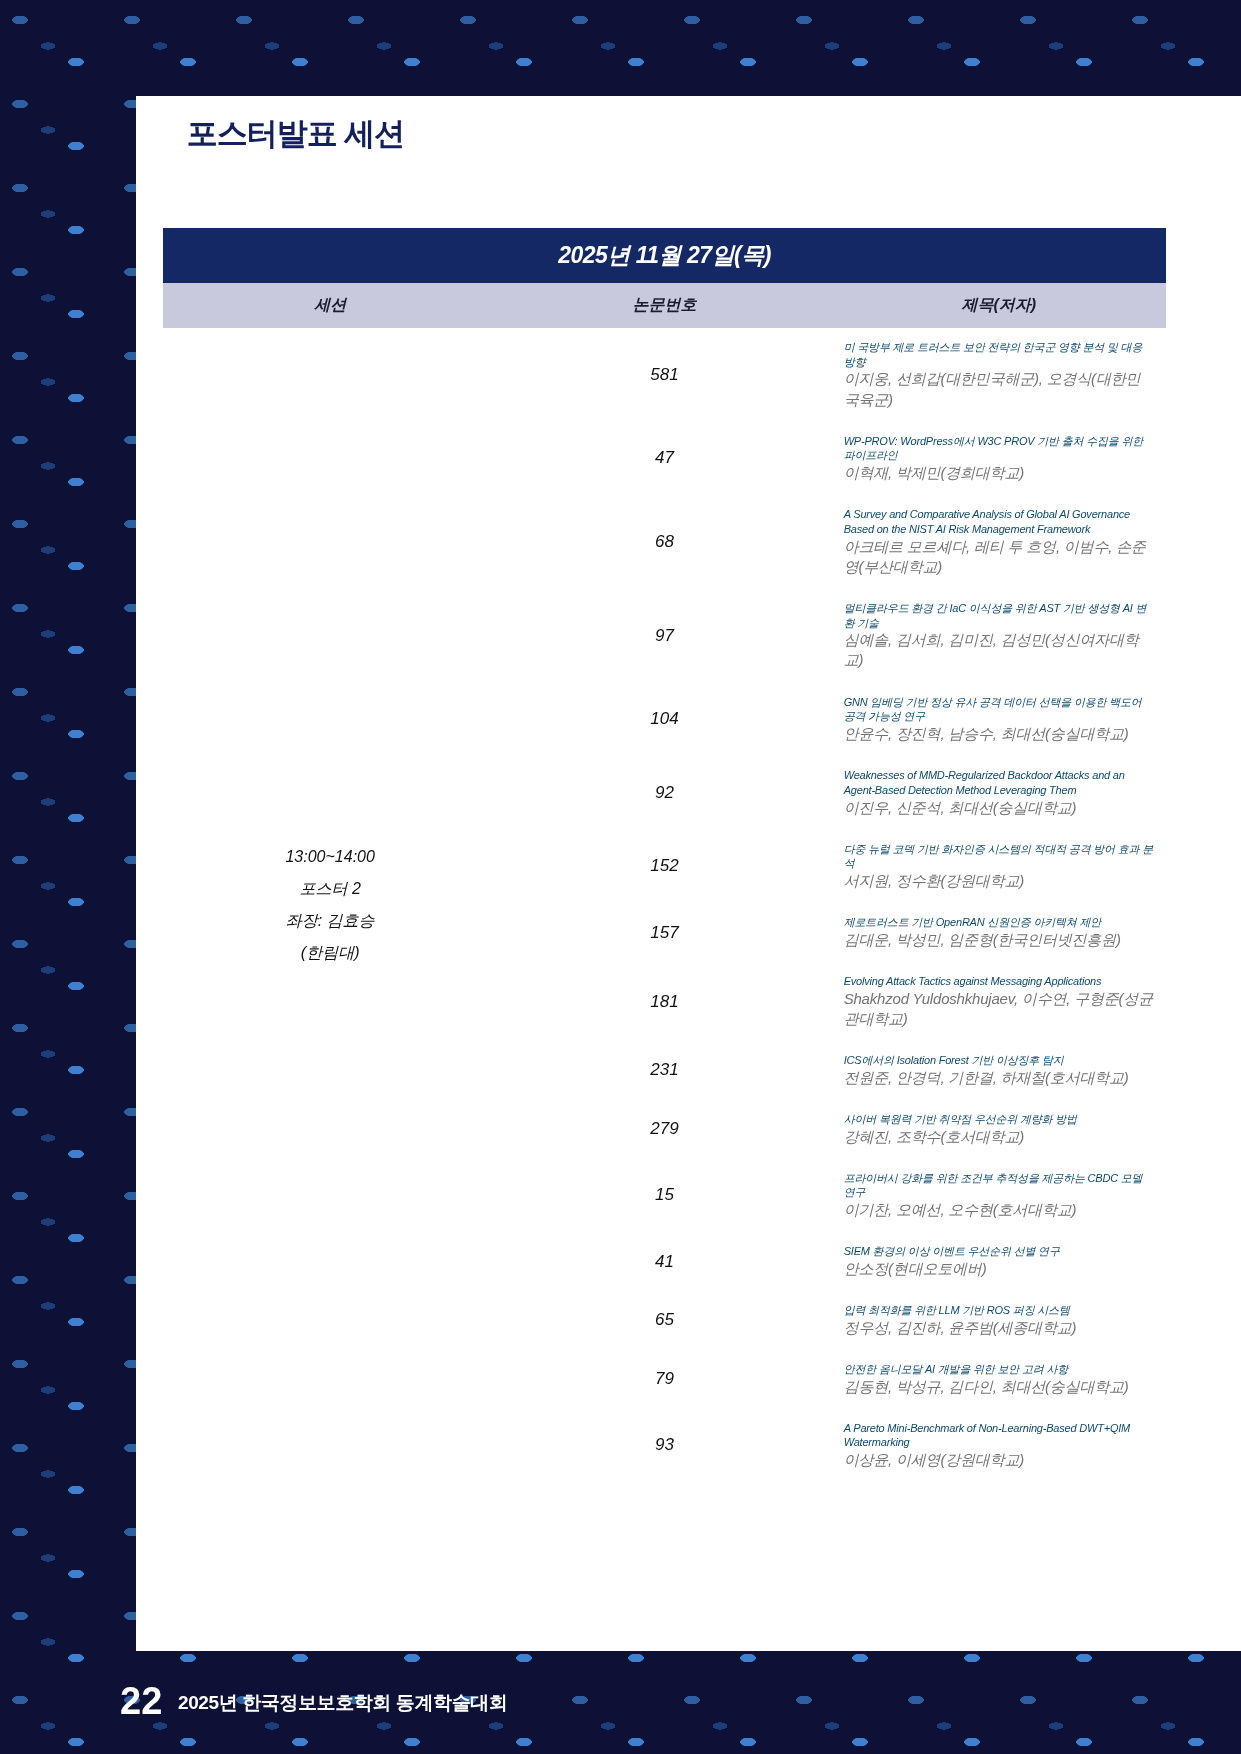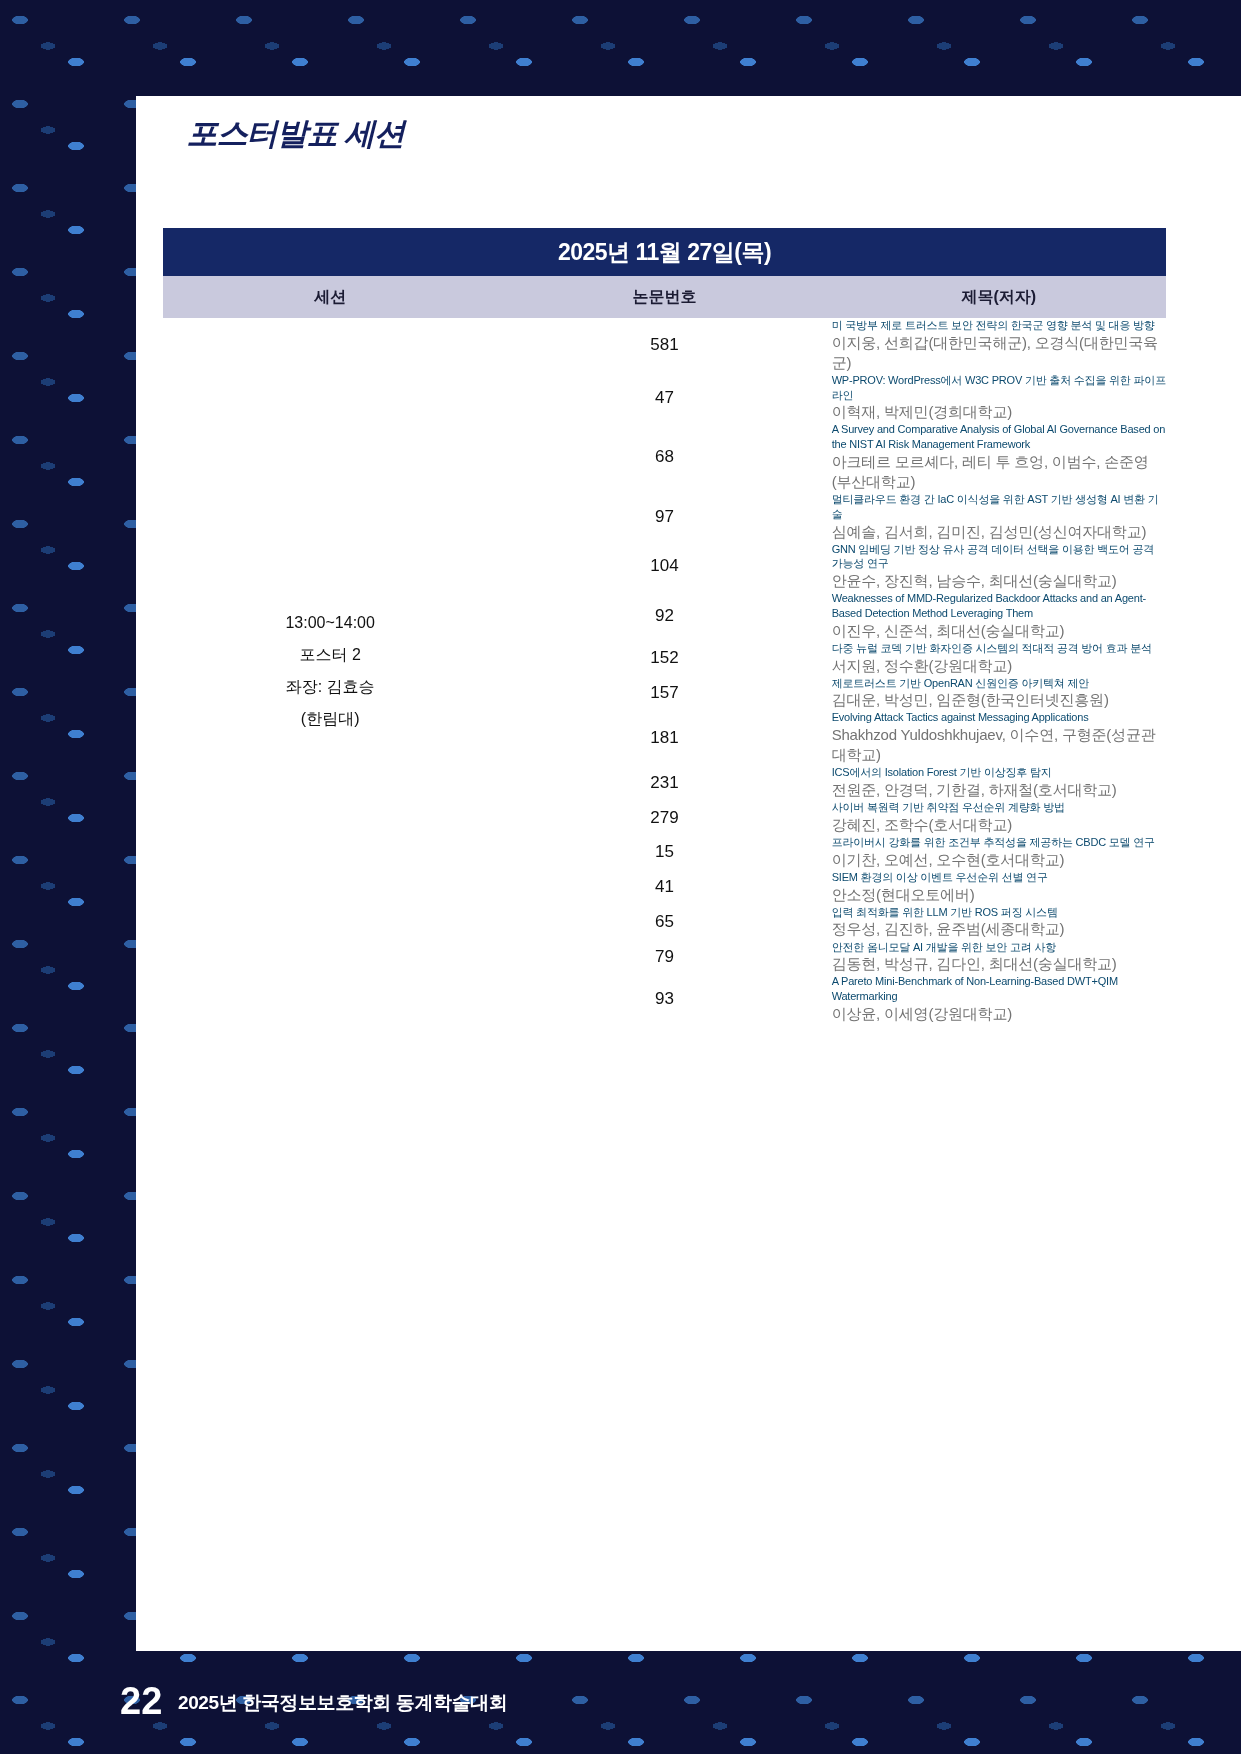--- a/index.html
+++ b/index.html
@@ -55,21 +55,20 @@
     background: #ffffff;
     display: flex;
     align-items: center;
     justify-content: center;
   }
   #session-tab-label {
     font-size: 31px;
     font-weight: bold;
     color: #14205e;
     letter-spacing: -1px;
-    font-style: italic;
   }
   #event-title {
     position: absolute;
     left: 330px; top: 4px;
     font-size: 42px;
     font-weight: bold;
     color: #ffffff;
     letter-spacing: -1px;
   }
 
@@ -77,21 +76,22 @@
   #program-table {
     position: absolute;
     left: 163px;
     top: 228px;
     width: 1003px;
     border-collapse: collapse;
     table-layout: fixed;
   }
   #program-table td, #program-table th {
     border: 0;
-    padding: 0;
+    padding: 12px;
+    font-style: italic;
   }
   .date-header {
     background: #152866;
     color: #ffffff;
     height: 48px;
     text-align: center;
     font-size: 23px;
     font-weight: bold;
     letter-spacing: -0.5px;
   }

